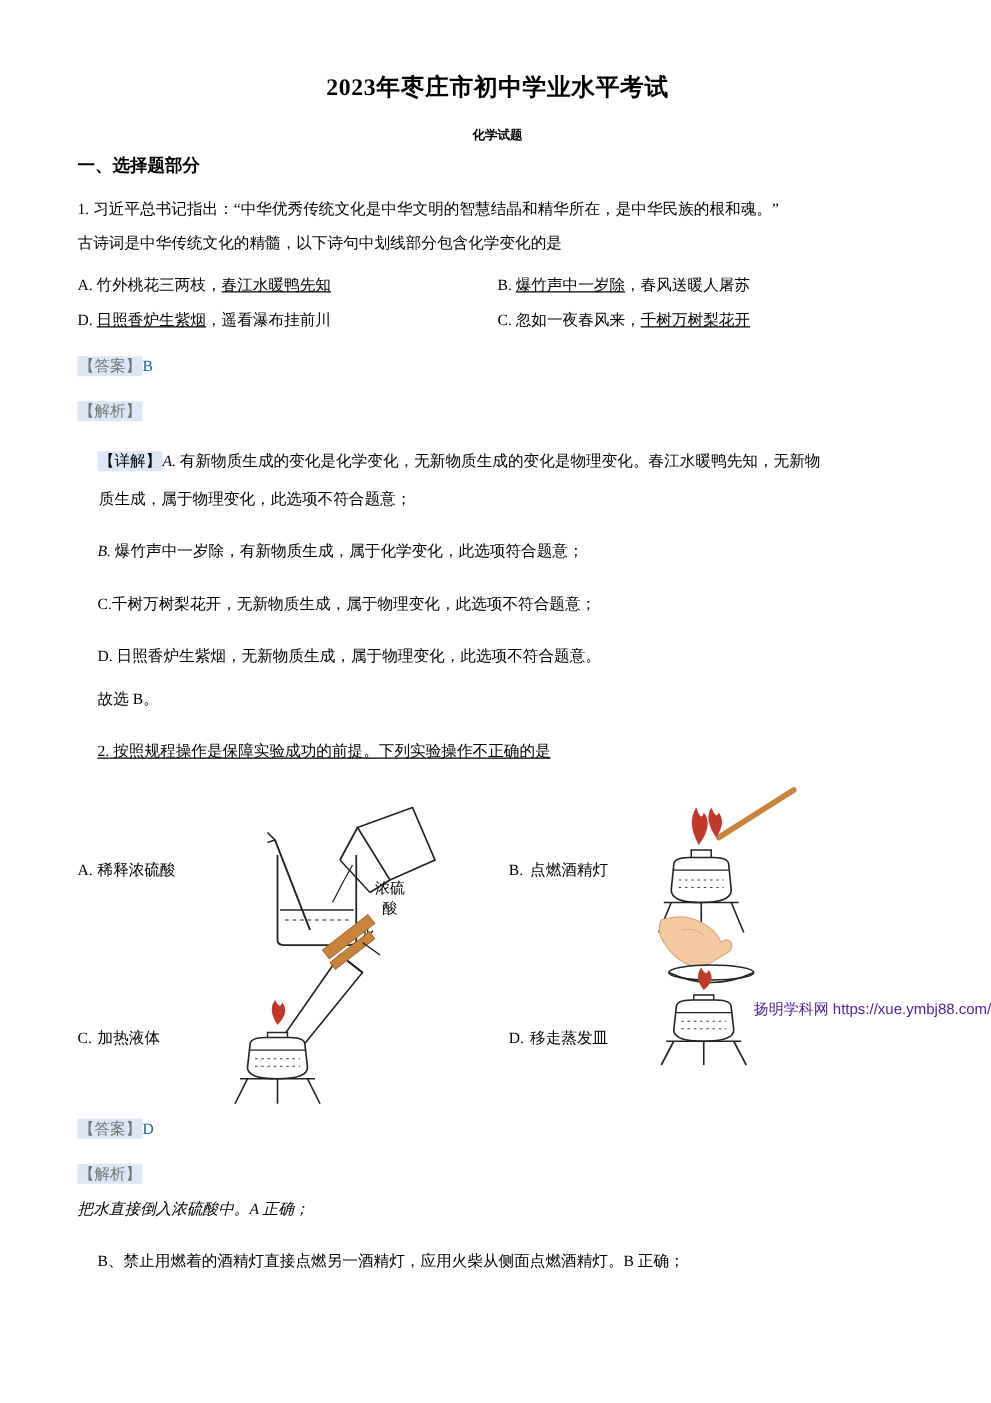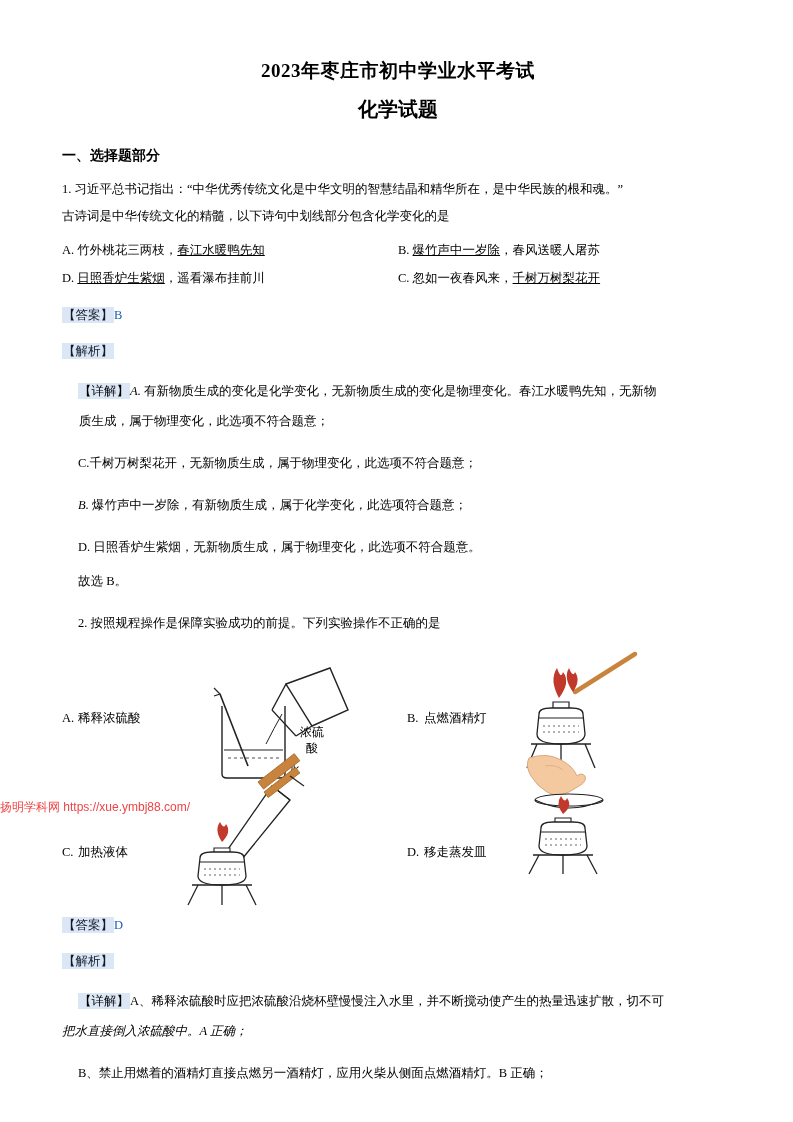--- a/index.html
+++ b/index.html
@@ -30,30 +30,29 @@
   }
   h1.doc-title {
     font-size: 19px;
     font-weight: bold;
     text-align: center;
     margin: 0 0 0 0;
     letter-spacing: 0.5px;
     line-height: 30px;
   }
   h2.doc-subtitle {
-    font-size: 20px;
+    font-size: 10px;
     font-weight: bold;
     text-align: center;
     margin: 10px 0 0 0;
     line-height: 26px;
   }
   .section-head {
     font-size: 14px;
     font-weight: bold;
-    margin-top: 22px;
     line-height: 24px;
   }
   .q-text {
     font-size: 12.5px;
     line-height: 27px;
     margin-top: 8px;
     text-align: justify;
   }
   .q-cont {
     font-size: 12.5px;
@@ -74,21 +73,21 @@
   .opt .uline {
     text-decoration: underline;
   }
   .ans-line {
     margin-top: 10px;
     font-size: 12.5px;
     line-height: 26px;
     color: #1a5fb4;
   }
   .tag {
-    color: #0f172a;
+    color: #737373;
   }
   .tag-hl {
     background: #dbe7f5;
     padding: 1px 1px;
   }
   .ans-val {
     color: #1a5fb4;
   }
   .expl-line {
     margin-top: 12px;
@@ -110,23 +109,23 @@
     position: absolute;
     font-size: 12.5px;
     line-height: 20px;
   }
   svg { overflow: visible; }
   .watermark {
     position: absolute;
     left: 0;
     right: 0;
     bottom: 26px;
-    text-align: left;
+    text-align: right;
     font-size: 12px;
-    color: #ef4444;
+    color: #4c1d95;
     font-family: "Liberation Sans", sans-serif;
   }
 </style>
 </head>
 <body>
 
 <div class="page">
   <div class="content">
 
     <h1 class="doc-title">2023年枣庄市初中学业水平考试</h1>
@@ -164,31 +163,31 @@
     </div>
     <div class="ans-line">
       <span class="tag tag-hl">【解析】</span>
     </div>
 
     <div class="expl-line">
       <span class="tag-hl">【详解】</span><span class="italic">A.</span><span> 有新物质生成的变化是化学变化，无新物质生成的变化是物理变化。春江水暖鸭先知，无新物</span>
     </div>
     <div class="q-cont" style="line-height:30px;margin-left:17px;">质生成，属于物理变化，此选项不符合题意；</div>
     <div class="expl-line">
+      <span class="italic">B.</span><span> 爆竹声中一岁除，有新物质生成，属于化学变化，此选项符合题意；</span>
+    </div>
+    <div class="expl-line">
       <span>C.</span><span>千树万树梨花开，无新物质生成，属于物理变化，此选项不符合题意；</span>
-    </div>
-    <div class="expl-line">
-      <span class="italic">B.</span><span> 爆竹声中一岁除，有新物质生成，属于化学变化，此选项符合题意；</span>
     </div>
     <div class="expl-line">
       <span>D.</span><span> 日照香炉生紫烟，无新物质生成，属于物理变化，此选项不符合题意。</span>
     </div>
     <div class="expl-line" style="margin-top:4px;">故选 B。</div>
 
-    <div class="expl-line" style="">
+    <div class="expl-line" style="text-decoration:underline;">
       <span>2.</span>
       <span>按照规程操作是保障实验成功的前提。下列实验操作不正确的是</span>
     </div>
 
     <div class="fig-block">
 
       <div class="fig-label" style="left:0px; top:64px;">A.</div>
       <div class="fig-label" style="left:16px; top:64px;">稀释浓硫酸</div>
 
       <svg width="230" height="125" style="position:absolute; left:100px; top:22px;">
@@ -293,22 +292,19 @@
       </svg>
     </div>
 
     <div class="ans-line" style="margin-top:18px;">
       <span class="tag tag-hl">【答案】</span><span class="ans-val">D</span>
     </div>
     <div class="ans-line">
       <span class="tag tag-hl">【解析】</span>
     </div>
 
-    <div class="expl-line">
-      <span class="tag-hl">【详解】</span><span>A、稀释浓硫酸时应把浓硫酸沿烧杯壁慢慢注入水里，并不断搅动使产生的热量迅速扩散，切不可</span>
-    </div>
     <div class="q-cont" style="line-height:30px;font-style:italic;">把水直接倒入浓硫酸中。A 正确；</div>
     <div class="expl-line">B、禁止用燃着的酒精灯直接点燃另一酒精灯，应用火柴从侧面点燃酒精灯。B 正确；</div>
 
   </div>
 
   <div class="watermark">扬明学科网 https://xue.ymbj88.com/</div>
 </div>
 
 </body></html>

